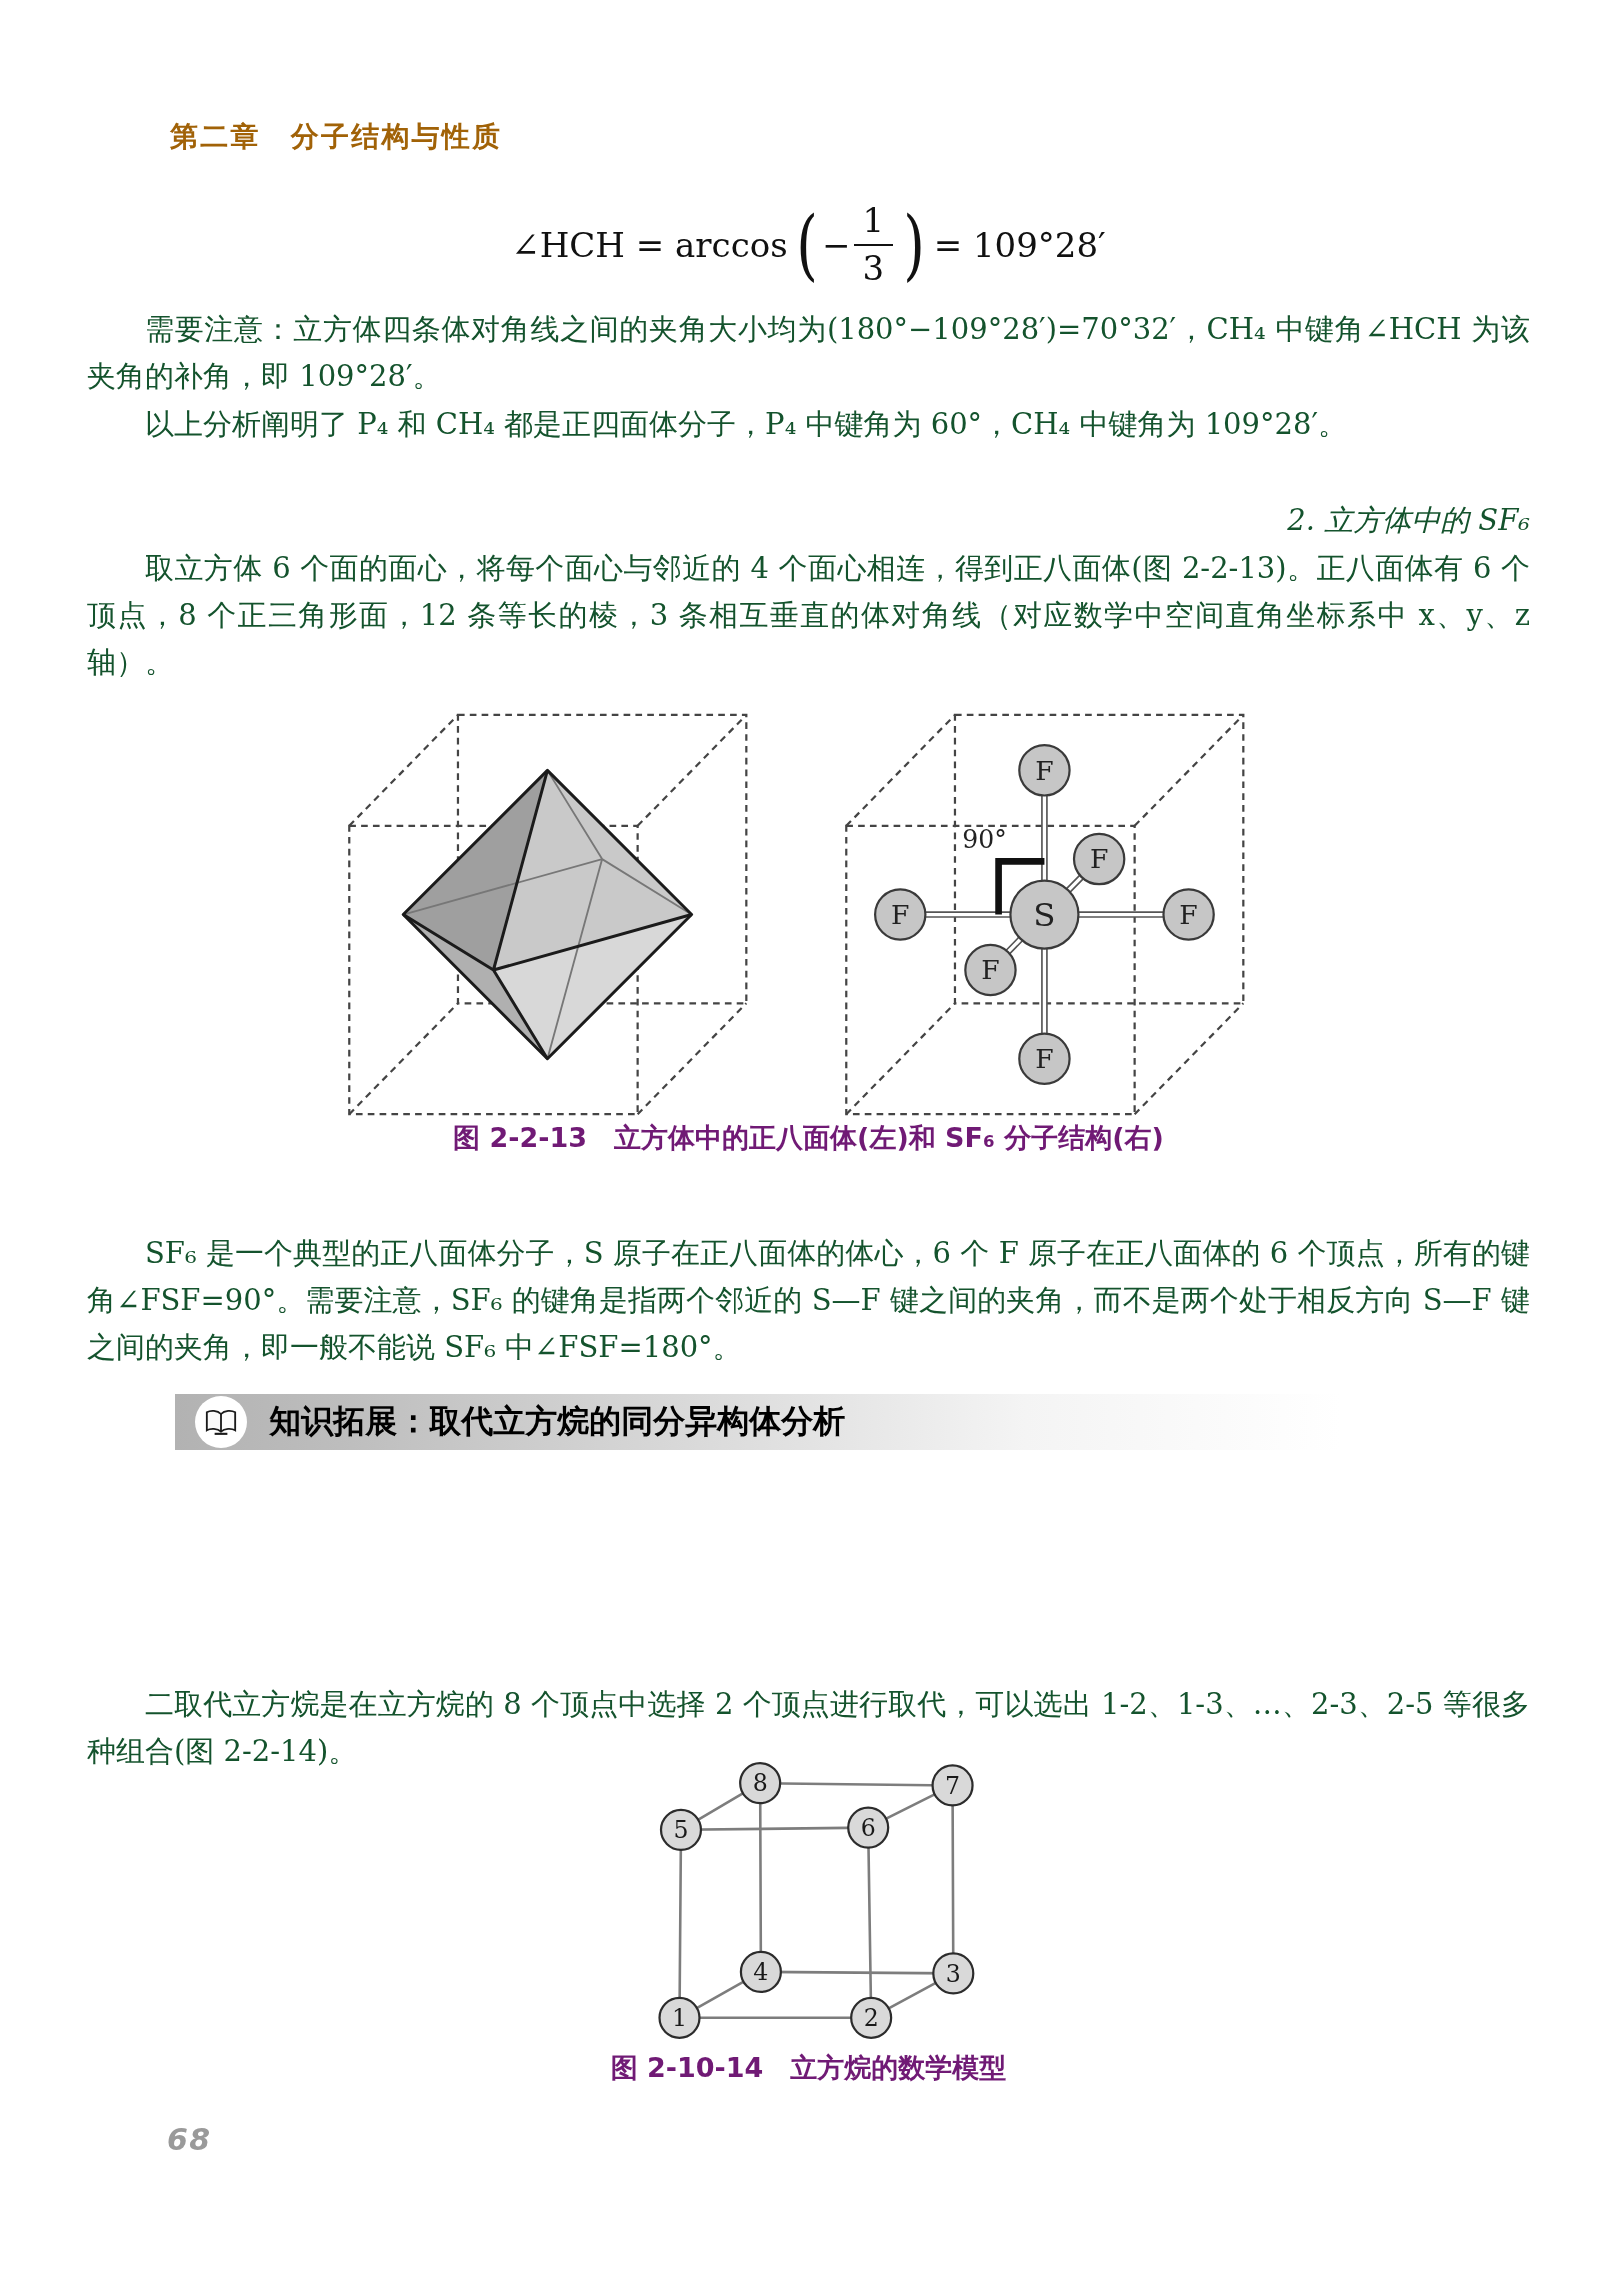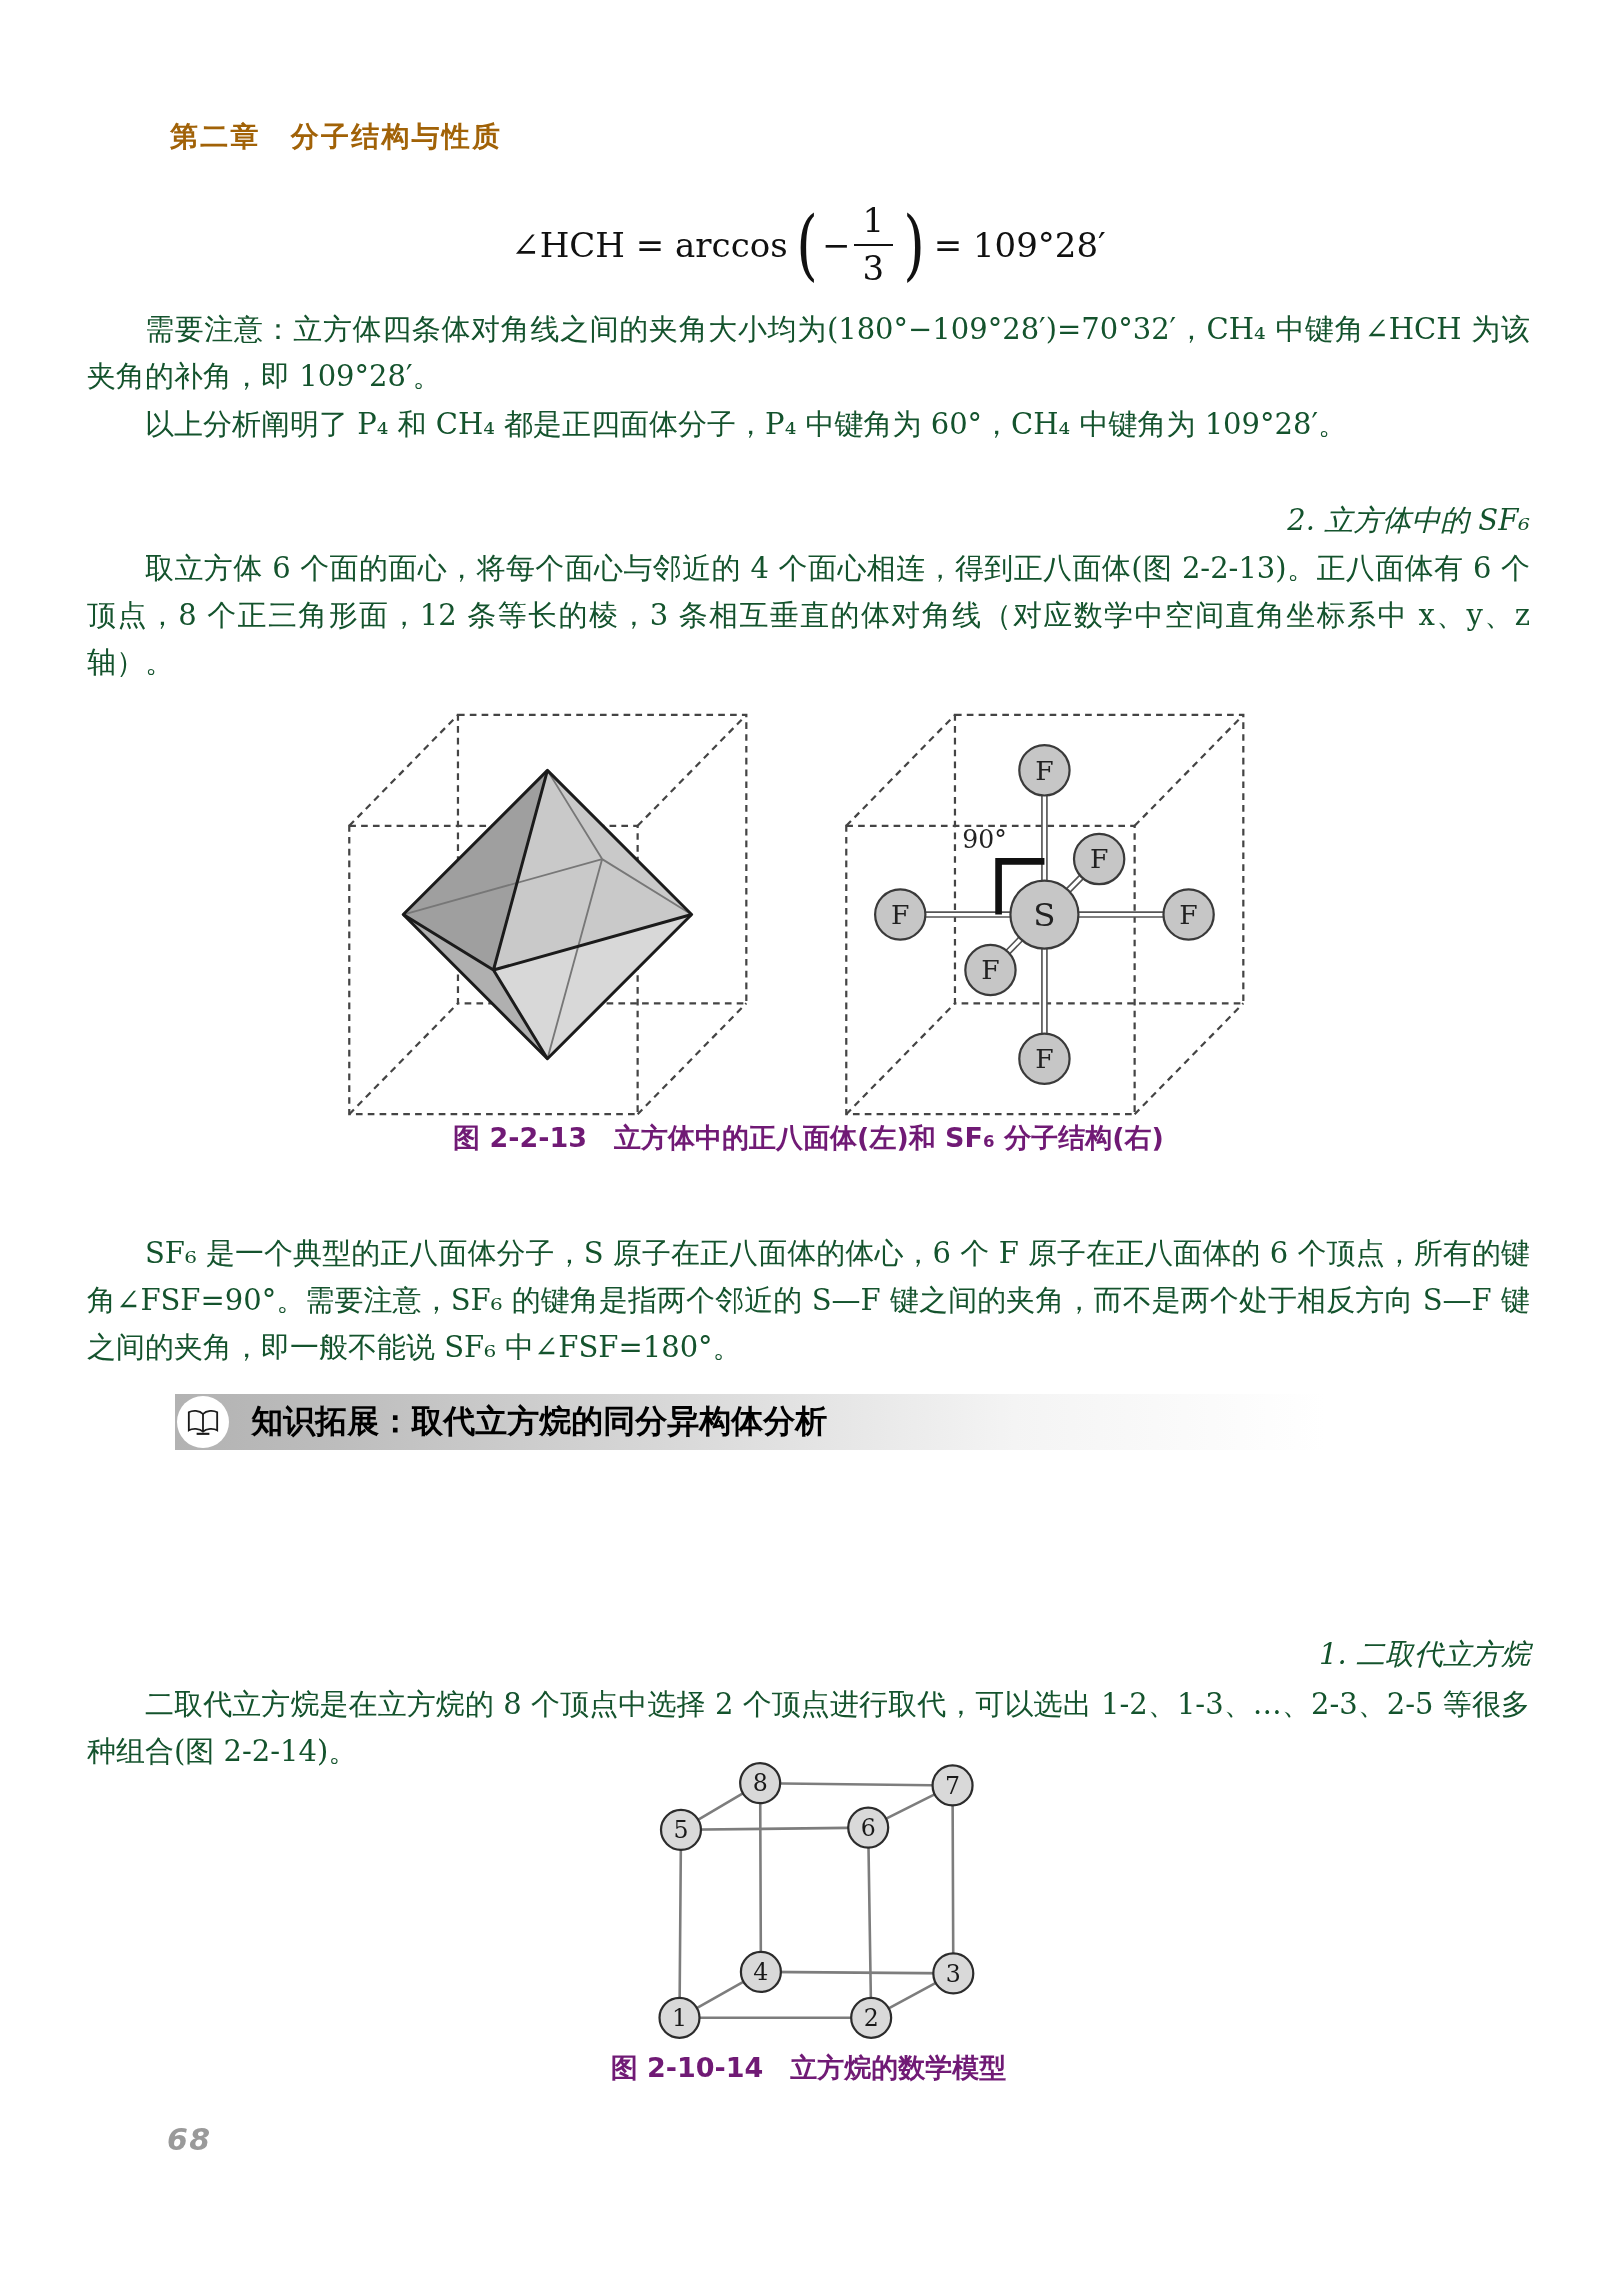--- a/index.html
+++ b/index.html
@@ -22,21 +22,21 @@
   .para{position:absolute;left:87px;width:1443px;font-size:29px;line-height:47px;
         text-align:justify;text-indent:2em;color:#14532d;}
   .kai{font-style:italic;text-align:right;}
 
   .figure-row{position:absolute;left:0;width:100%;display:flex;justify-content:center;gap:9px;}
   .caption{position:absolute;left:0;width:100%;text-align:center;font-weight:bold;font-size:27px;
         font-family:"DejaVu Sans","Liberation Sans",sans-serif;color:#701a75;}
 
   .expansion-bar{position:absolute;left:175px;top:1394px;width:1353px;height:56px;
         background:linear-gradient(90deg,#b2b2b2 0%,#bdbdbd 12%,#dcdcdc 40%,#f4f4f4 62%,#ffffff 85%);
-        display:flex;align-items:center;}
+        display:flex;align-items:center;padding-left:18px;}
   .icon-circle{width:52px;height:52px;border-radius:50%;background:#fff;margin-left:2.2px;
         display:flex;align-items:center;justify-content:center;flex:0 0 auto;}
   .expansion-title{font-family:"DejaVu Sans","Liberation Sans",sans-serif;font-weight:bold;
         font-size:32px;color:#000;margin-left:22px;white-space:nowrap;}
 
   .page-number{position:absolute;left:167px;top:2122px;font-family:"DejaVu Sans","Liberation Sans",sans-serif;
         font-style:italic;font-weight:bold;font-size:30px;color:#9a9a9a;letter-spacing:1.5px;}
 
   svg text{font-family:"DejaVu Serif","Liberation Serif",serif;}
 </style>
@@ -137,21 +137,20 @@
     <div class="icon-circle">
       <svg width="34" height="31" viewBox="0 0 48 42">
         <path d="M24 9 C19 3.5 9 3.5 4 6.5 L4 32 C9 29 19 29 24 34 C29 29 39 29 44 32 L44 6.5 C39 3.5 29 3.5 24 9 Z" fill="#fafafa" stroke="#1a1a1a" stroke-width="2.6"></path>
         <path d="M24 9 L24 34" stroke="#1a1a1a" stroke-width="2.6"></path>
         <path d="M15 37 L33 37" stroke="#1a1a1a" stroke-width="3"></path>
       </svg>
     </div>
     <div class="expansion-title">知识拓展：取代立方烷的同分异构体分析</div>
   </div>
 
-  <div class="para kai" style="top:1631px">1. 二取代立方烷</div>
   <div class="para" style="top:1681px">二取代立方烷是在立方烷的 8 个顶点中选择 2 个顶点进行取代，可以选出 1-2、1-3、…、2-3、2-5 等很多种组合(图 2-2-14)。</div>
 
   <div class="figure-row" style="top:1758px">
     <svg width="370" height="285" viewBox="0 0 500 385">
       <g stroke="#7d7d7d" stroke-width="3.5">
         <path d="M75,351 L334,351 M334,351 L445,291 M445,291 L185,289 M185,289 L75,351" fill="none"></path>
         <path d="M77,97 L330,94 M330,94 L444,37 M444,37 L184,34 M184,34 L77,97" fill="none"></path>
         <path d="M75,351 L77,97 M334,351 L330,94 M445,291 L444,37 M185,289 L184,34" fill="none"></path>
       </g>
       <g>

